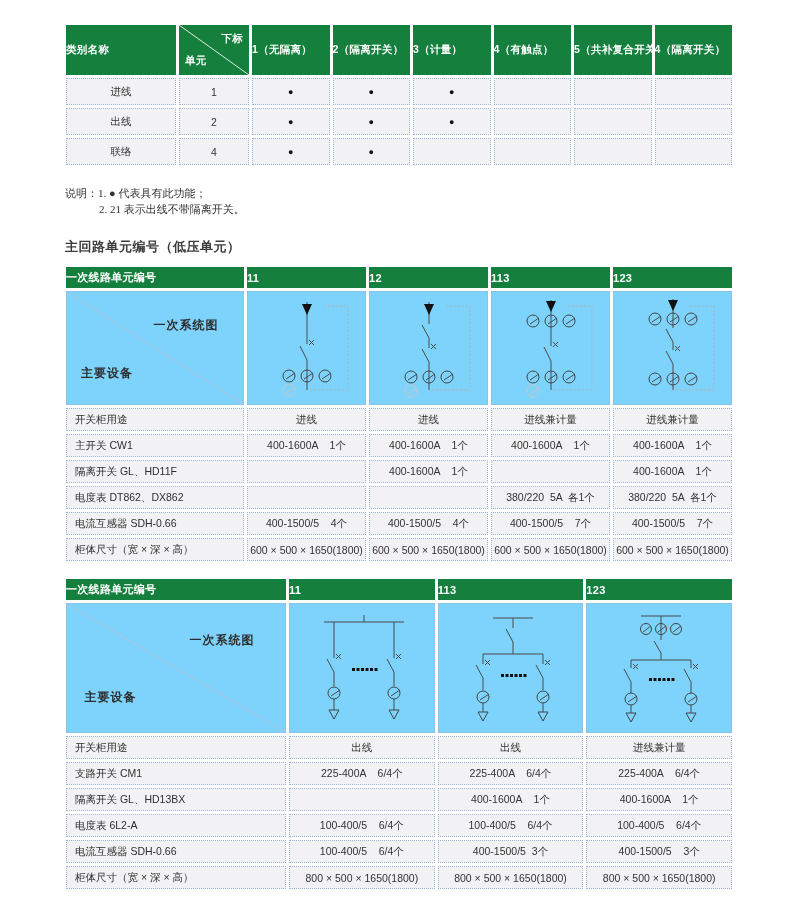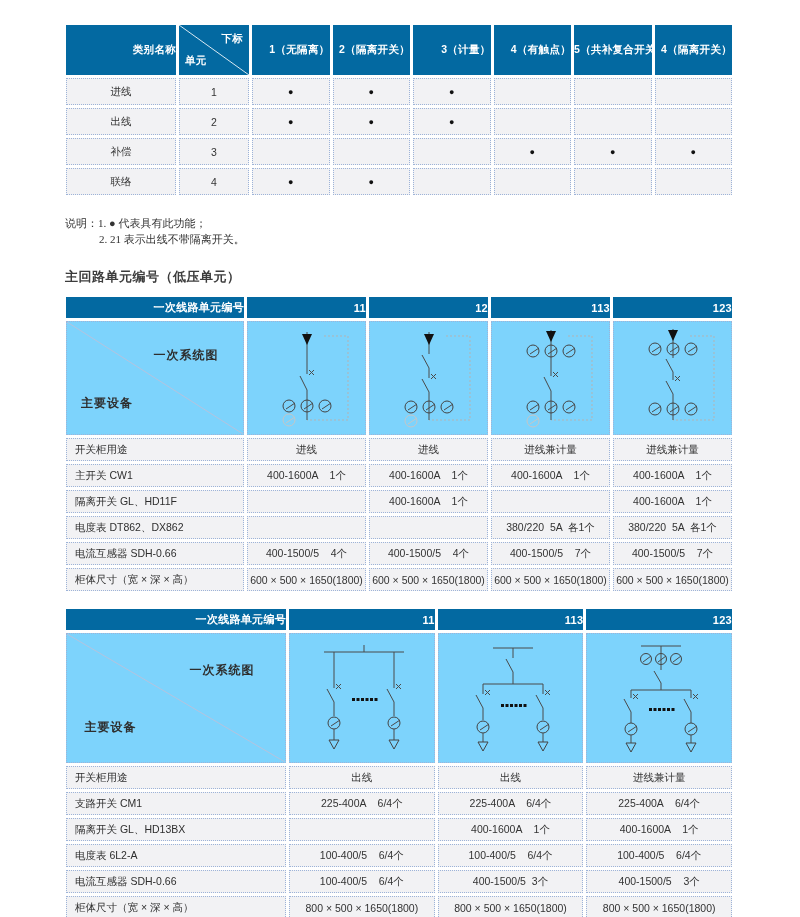--- a/index.html
+++ b/index.html
@@ -8,22 +8,22 @@
     font-family:"Liberation Sans","DejaVu Sans",sans-serif;
     color:#333;
   }
   .page{position:relative;width:800px;height:917px;overflow:hidden;}
   .content{position:absolute;left:63px;top:12px;width:672px;}
 
   .sec-title{font-size:13px;font-weight:700;color:#3c3c3c;margin:0 0 0 2px;letter-spacing:.5px;}
 
   table{border-collapse:separate;border-spacing:3px;width:100%;table-layout:fixed;}
   th{
-    background:#0369a1;color:#fff;font-weight:700;font-size:10.5px;
-    text-align:right;padding:0;letter-spacing:.3px;overflow:hidden;white-space:nowrap;
+    background:#15803d;color:#fff;font-weight:700;font-size:10.5px;
+    text-align:left;padding:0;letter-spacing:.3px;overflow:hidden;white-space:nowrap;
   }
   td{
     background:#f2f2f4;border:1px dotted #9db3d8;font-size:10.5px;color:#333;
     text-align:center;vertical-align:middle;padding:0 2px;overflow:hidden;
   }
   td.lbl{text-align:left;padding-left:8px;white-space:nowrap;color:#2e2e2e;}
   td.v{white-space:pre;}
   .dotcell{font-size:9px;color:#111;}
 
   
@@ -106,30 +106,20 @@
     </tr>
     <tr>
       <td>出线</td>
       <td>2</td>
       <td class="dotcell">●</td>
       <td class="dotcell">●</td>
       <td class="dotcell">●</td>
       <td class="dotcell"></td>
       <td class="dotcell"></td>
       <td class="dotcell"></td>
-    </tr>
-    <tr>
-      <td>补偿</td>
-      <td>3</td>
-      <td class="dotcell"></td>
-      <td class="dotcell"></td>
-      <td class="dotcell"></td>
-      <td class="dotcell">●</td>
-      <td class="dotcell">●</td>
-      <td class="dotcell">●</td>
     </tr>
     <tr>
       <td>联络</td>
       <td>4</td>
       <td class="dotcell">●</td>
       <td class="dotcell">●</td>
       <td class="dotcell"></td>
       <td class="dotcell"></td>
       <td class="dotcell"></td>
       <td class="dotcell"></td>

